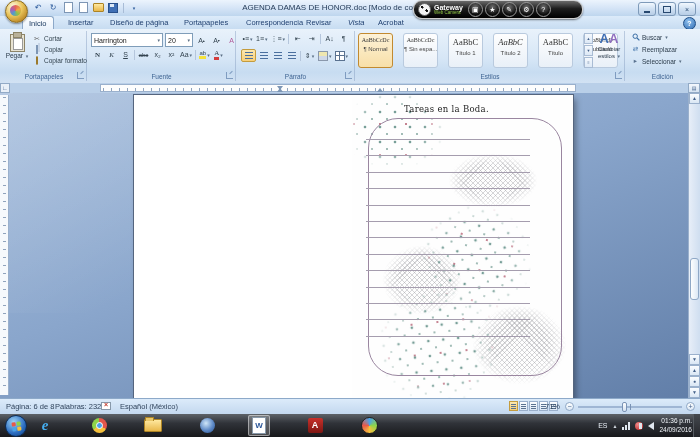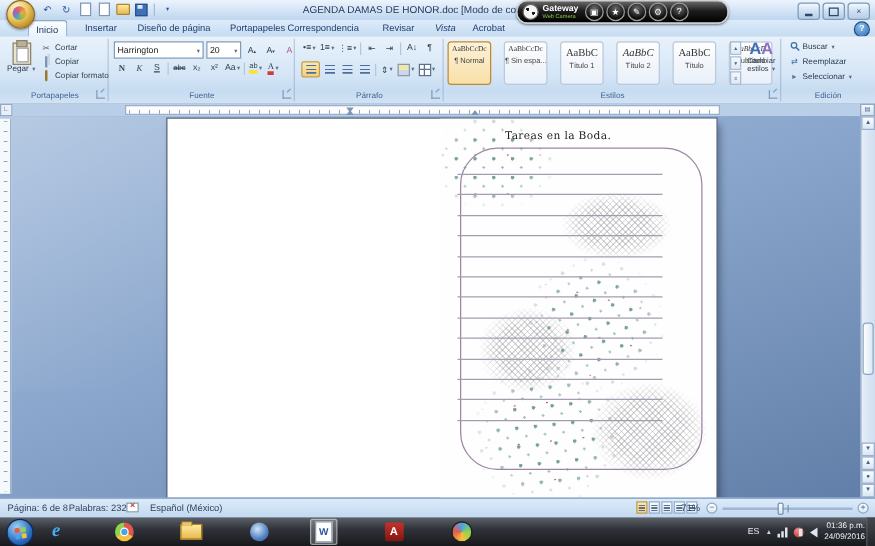--- a/index.html
+++ b/index.html
@@ -310,21 +310,21 @@
         </div>
       <div class="wbtn">×</div>
     </div>
   </div>
 
   <div class="tabrow">
     <div class="tab active" style="left:22px;">Inicio</div>
     <div class="tab" style="left:62px;">Insertar</div>
     <div class="tab" style="left:104px;">Diseño de página</div>
     <div class="tab" style="left:178px;">Portapapeles</div>
-    <div class="tab" style="left:224px;">Correspondencia</div>
+    <div class="tab" style="left:240px;">Correspondencia</div>
     <div class="tab" style="left:300px;">Revisar</div>
     <div class="tab" style="left:342px;font-style:italic;">Vista</div>
     <div class="tab" style="left:372px;">Acrobat</div>
     <div class="help-btn">?</div>
   </div>
 
   <div class="ribbon">
 
     <div class="rgroup g-clip">
       <div class="paste-btn">

